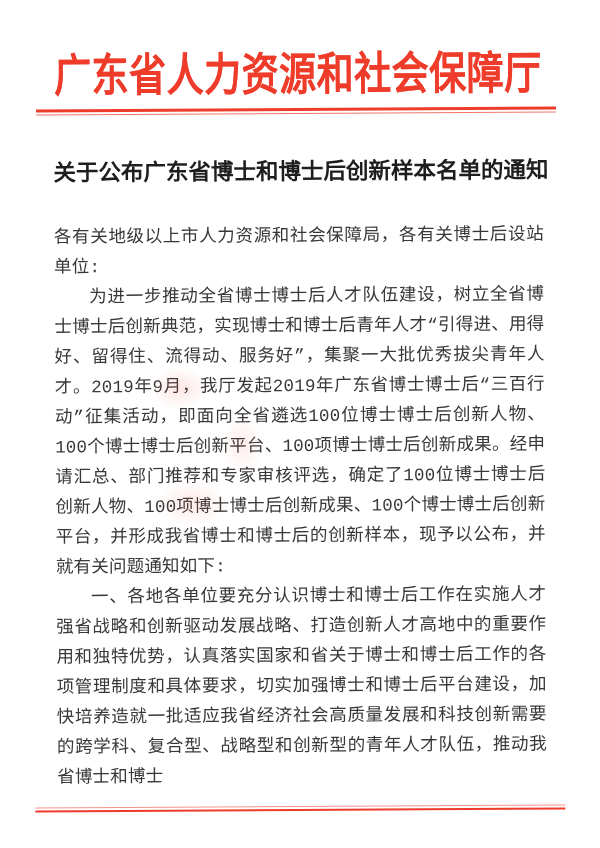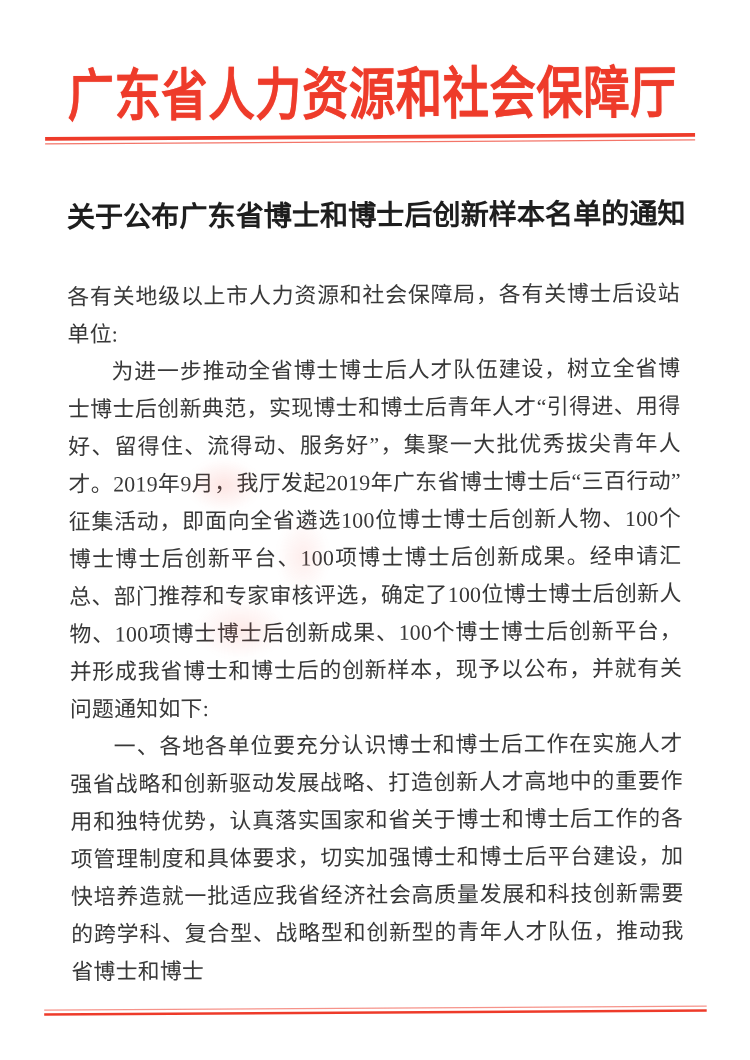--- a/index.html
+++ b/index.html
@@ -7,21 +7,21 @@
     --ink:#383838;
     --title-ink:#1e1e1e;
   }
   html,body{margin:0;padding:0;background:#9a9a9a;}
   .page{
     position:relative;
     width:600px;height:848px;
     margin:0 auto;
     background:#ffffff;
     overflow:hidden;
-    font-family:Liberation Serif, serif;
+    font-family:Liberation Mono, monospace;
   }
   
   .tilt{
     position:absolute;inset:0;
     transform:rotate(-0.35deg);
     transform-origin:50% 50%;
   }
   .content{padding:46px 55px 0 55px;}
 
   .letterhead-text{

